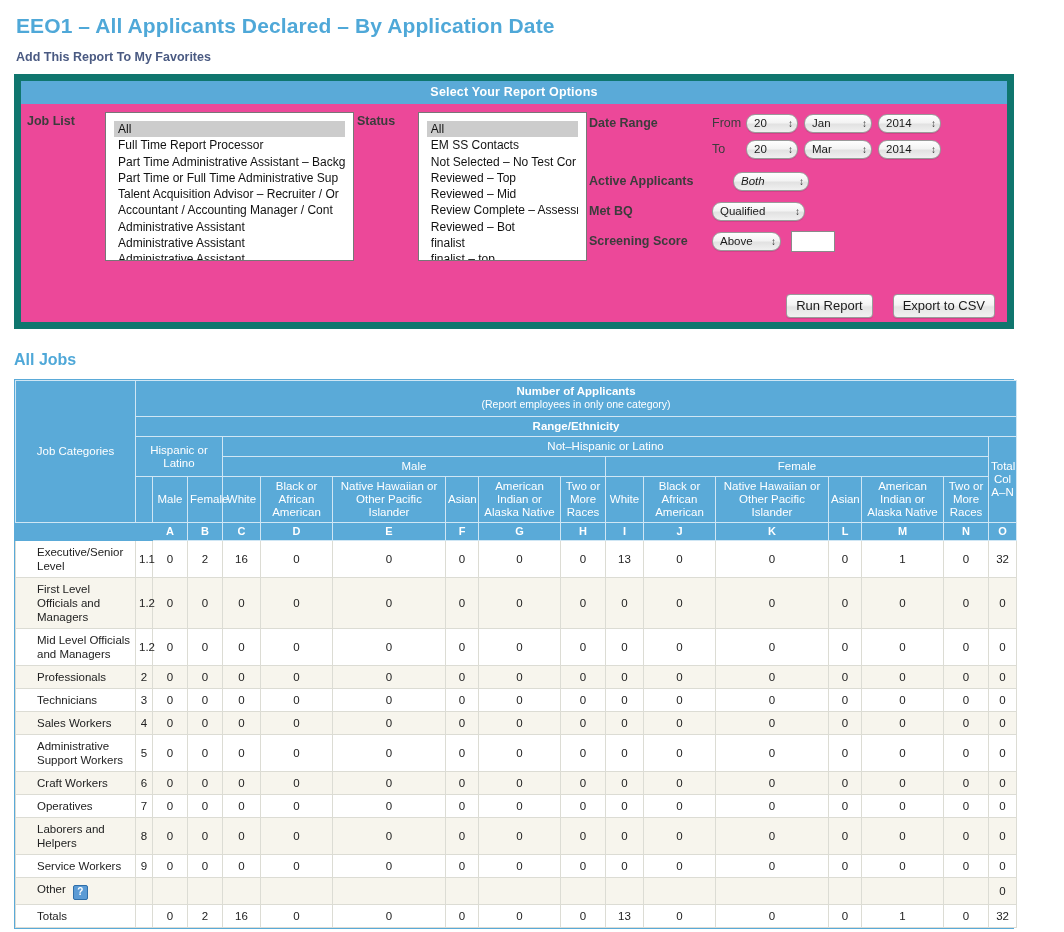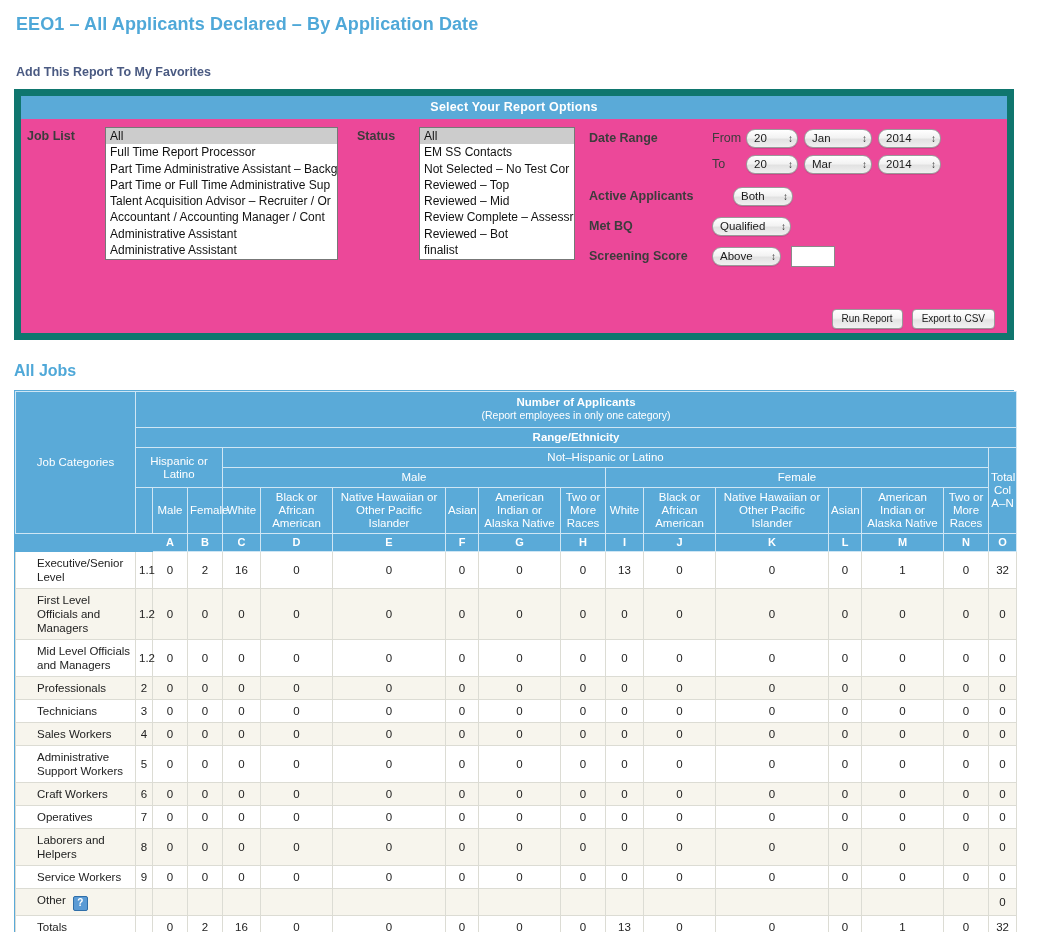--- a/index.html
+++ b/index.html
@@ -10,24 +10,24 @@
   }
   body {
     width: 1064px;
     height: 932px;
     overflow: hidden;
     color: #333;
   }
 
   
   .page-title {
-    font-size: 18px;
+    font-size: 21px;
     font-weight: bold;
     color: #4fa8d8;
-    margin: 14px 0 18px 16px;
+    margin: 14px 0 0 16px;
     letter-spacing: 0.1px;
   }
   .favorites-link {
     font-size: 12.5px;
     font-weight: bold;
     color: #4a5a82;
     margin: 12px 0 0 16px;
     cursor: pointer;
     display: inline-block;
   }
@@ -66,21 +66,21 @@
     white-space: nowrap;
   }
   .opt-label.joblist { width: 78px; }
   .opt-label.status  { width: 62px; text-align: left; }
 
   .listbox {
     border: 1px solid #777;
     background: #fff;
     font-size: 12px;
     overflow: hidden;
-    padding: 0;
+    padding: 8px;
     margin: 0;
     list-style: none;
     line-height: 1;
   }
   .listbox.joblist { width: 231px; height: 131px; }
   .listbox.status  { width: 154px; height: 131px; }
   .listbox li {
     padding: 1px 3px 1px 4px;
     white-space: nowrap;
     overflow: hidden;
@@ -133,22 +133,22 @@
     right: 11px;
     top: 50%;
     transform: translateY(-50%);
     font-size: 10px;
     color: #333;
     pointer-events: none;
   }
   .w-day   { width: 52px; }
   .w-mon   { width: 68px; }
   .w-year  { width: 63px; }
-  .w-both  { width: 60px; }
-  .w-bq    { width: 79px; }
+  .w-both  { width: 76px; font-style: italic; }
+  .w-bq    { width: 93px; }
   .w-above { width: 69px; }
 
   input.score-box {
     width: 38px;
     height: 17px;
     border: 1px solid #8a8a8a;
     background: #fff;
     font-family: "Liberation Sans", sans-serif;
     font-size: 12px;
     margin-left: 4px;
@@ -159,24 +159,24 @@
     justify-content: flex-end;
     padding: 6px 12px 4px 0;
   }
   button.aqua-btn {
     -webkit-appearance: none;
     appearance: none;
     border: 1px solid #9a9a9a;
     border-radius: 4px;
     background: linear-gradient(to bottom, #ffffff 0%, #f4f4f4 45%, #e4e4e4 55%, #f1f1f1 100%);
     font-family: "Liberation Sans", sans-serif;
-    font-size: 10px;
+    font-size: 13px;
     color: #1a1a1a;
     padding: 3px 9px 4px 9px;
-    margin-left: 9px;
+    margin-left: 20px;
     cursor: pointer;
     box-shadow: 0 1px 0 rgba(0,0,0,0.10);
   }
 
   
   .section-title {
     font-size: 16px;
     font-weight: bold;
     color: #4fa8d8;
     margin: 22px 0 10px 14px;

